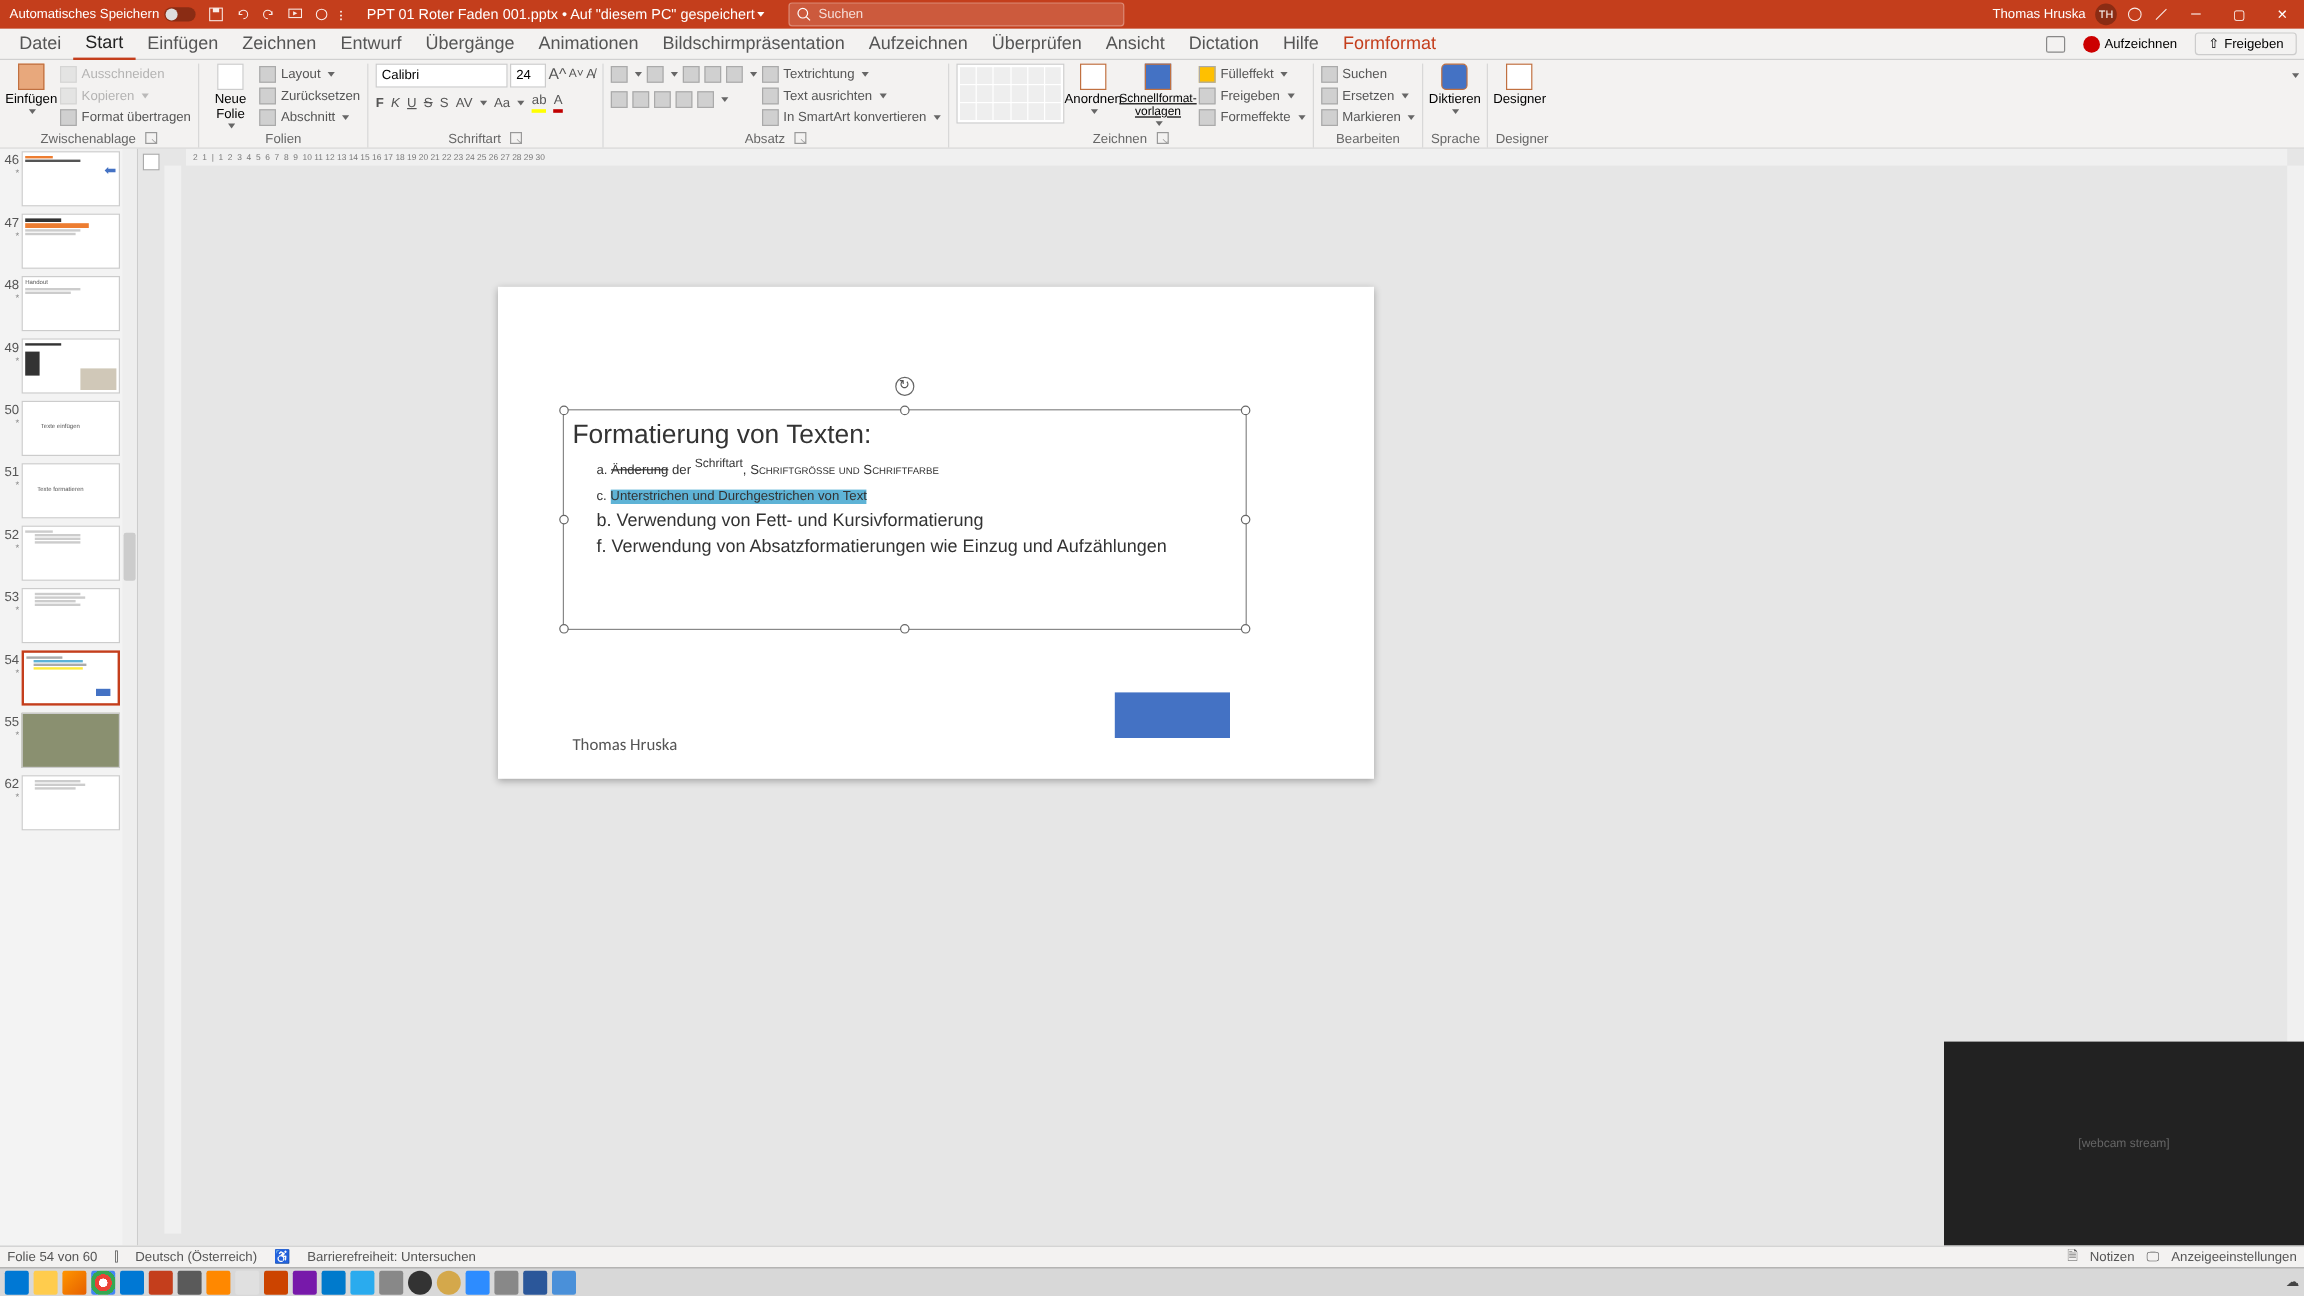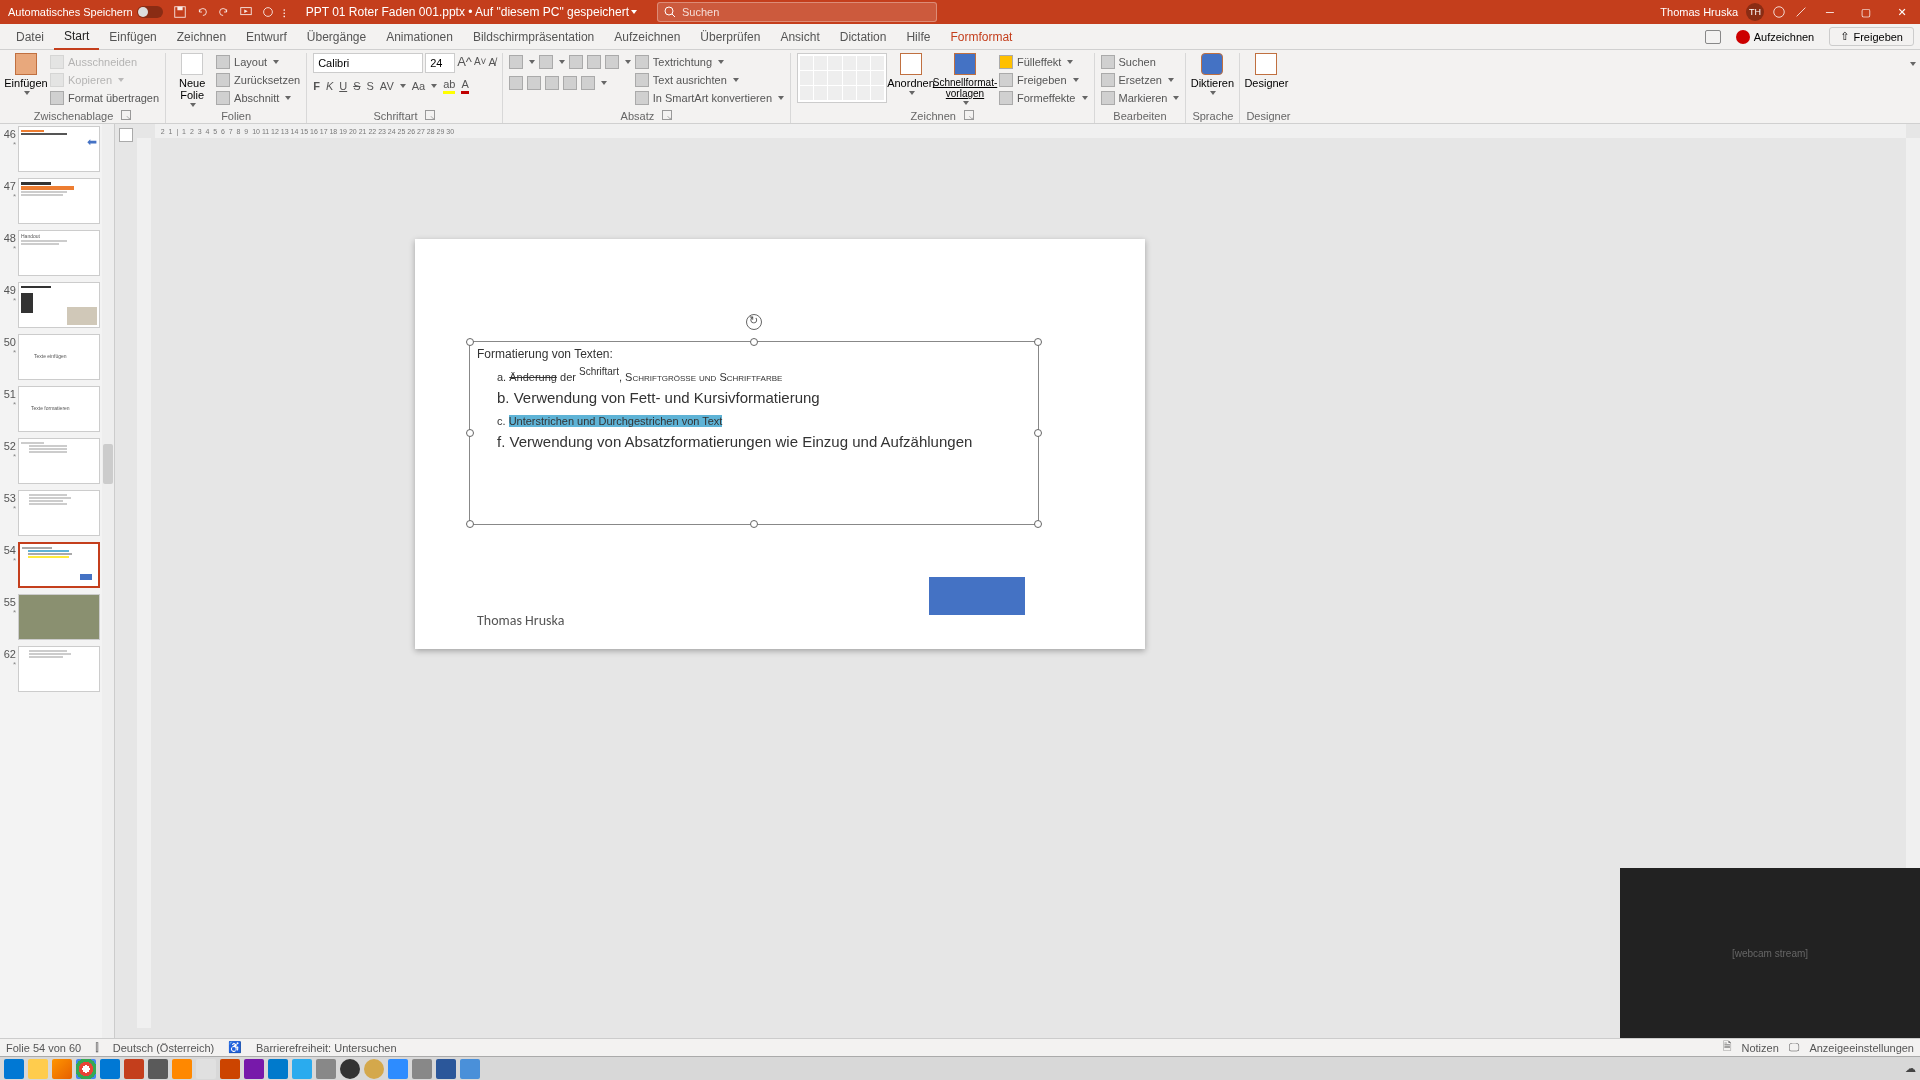--- a/index.html
+++ b/index.html
@@ -14,21 +14,21 @@
 .titlebar .qat-icon { width: 14px; height: 14px; opacity: 0.9; cursor: pointer; }
 .titlebar .filename { margin-left: 20px; font-size: 12px; }
 .titlebar .search { flex: 0 0 280px; margin-left: 20px; height: 20px; background: rgba(255,255,255,0.15); border: 1px solid rgba(255,255,255,0.3); border-radius: 3px; display: flex; align-items: center; padding: 0 6px; gap: 6px; }
 .titlebar .search span { color: rgba(255,255,255,0.8); }
 .titlebar .right { margin-left: auto; display: flex; align-items: center; gap: 8px; }
 .titlebar .avatar { width: 18px; height: 18px; background: #8a2c14; border-radius: 50%; display: flex; align-items: center; justify-content: center; font-size: 9px; }
 .titlebar .winbtn { width: 28px; height: 24px; display:flex; align-items:center; justify-content:center; cursor:pointer; }
 
 
 .ribbon-tabs { height: 26px; background: #f3f2f1; display: flex; align-items: center; padding: 0 6px; border-bottom: 1px solid #d0d0d0; }
-.ribbon-tabs .tab { padding: 0 10px; height: 26px; display: flex; align-items: center; cursor: pointer; color: #555; font-size: 12px; }
+.ribbon-tabs .tab { padding: 0 10px; height: 26px; display: flex; align-items: center; cursor: pointer; color: #555; font-size: 15px; }
 .ribbon-tabs .tab.active { border-bottom: 2px solid #c43e1c; color: #222; }
 .ribbon-tabs .tab.context { color: #c43e1c; }
 .ribbon-tabs .tabright { margin-left: auto; display:flex; gap:6px; align-items:center; }
 .ribbon-tabs .recico { width:14px; height:14px; background:#888; border-radius:50%; }
 .ribbon-tabs .recbtn { display:flex; align-items:center; gap:4px; padding:2px 8px; border:1px solid transparent; cursor:pointer; }
 .ribbon-tabs .sharebtn { display:flex; align-items:center; gap:4px; padding:2px 10px; border:1px solid #ccc; border-radius:3px; cursor:pointer; }
 
 
 .ribbon { height: 74px; background: #f3f2f1; display: flex; border-bottom: 1px solid #d0d0d0; padding-top: 3px; }
 .group { border-right: 1px solid #d8d8d8; padding: 0 6px; display: flex; flex-direction: column; justify-content: space-between; height: 100%; }
@@ -63,21 +63,21 @@
 .vruler { position:absolute; left:22px; top:14px; bottom:10px; width:14px; background:#f0f0f0; font-size:7px; color:#777; }
 .hruler { position:absolute; left:40px; right:14px; top:0; height:14px; background:#f0f0f0; font-size:7px; color:#777; display:flex; align-items:center; overflow:hidden; }
 
 .slide { position: absolute; left: 300px; top: 115px; width: 730px; height: 410px; background: white; box-shadow: 0 2px 6px rgba(0,0,0,0.3); }
 .textbox-sel { position:absolute; left:54px; top:102px; width:570px; height:184px; border:1px solid #888; }
 .handle { position:absolute; width:8px; height:8px; background:white; border:1px solid #666; border-radius:50%; }
 .rotate-handle { position:absolute; left:50%; top:-28px; transform:translateX(-50%); width:16px; height:16px; border:1px solid #666; border-radius:50%; cursor:pointer;}
 .rotate-handle::after { content:'↻'; font-size:11px; position:absolute; left:2px; top:-1px; color:#555;}
 
 .slide-text { position:absolute; left:62px; top:107px; font-size:15px; line-height:1.45; color:#333; font-family: Calibri, sans-serif; }
-.slide-text .ttl { font-size:12px; margin-bottom:2px; }
+.slide-text .ttl { font-size:22px; margin-bottom:2px; }
 .slide-text .li { padding-left:20px; font-size:15px; }
 .strike { text-decoration: line-through; }
 .sc { font-variant: small-caps; }
 .hl-blue { background: #5eb3d6; }
 .hl-yellow { background: #ffeb3b; }
 .author { position:absolute; left:62px; bottom:20px; font-size:14px; color:#555; font-family:Calibri,sans-serif;}
 .blueshape { position:absolute; right:120px; bottom:34px; width:96px; height:38px; background:#4472c4; }
 
 .vscroll { position:absolute; right:0; top:14px; bottom:0; width:14px; background:#f0f0f0; }
 
@@ -542,22 +542,22 @@
         <div class="handle" style="right:-4px;top:-4px;"></div>
         <div class="handle" style="left:-4px;top:50%;margin-top:-4px;"></div>
         <div class="handle" style="right:-4px;top:50%;margin-top:-4px;"></div>
         <div class="handle" style="left:-4px;bottom:-4px;"></div>
         <div class="handle" style="left:50%;bottom:-4px;margin-left:-4px;"></div>
         <div class="handle" style="right:-4px;bottom:-4px;"></div>
       </div>
       <div class="slide-text">
         <div class="ttl">Formatierung von Texten:</div>
         <div class="li"><span>a. </span><span class="strike">Änderung</span><span> der </span><span style="font-size:10px;vertical-align:super;">Schriftart</span><span>, </span><span class="sc" style="position:relative;">Schriftgröße und Schriftfarbe</span></div>
+        <div class="li"><span>c. </span><span class="hl-blue">Unterstrichen und Durchgestrichen von Text</span></div>
         <div class="li">b. Verwendung von Fett- und Kursivformatierung</div>
-        <div class="li"><span>c. </span><span class="hl-blue">Unterstrichen und Durchgestrichen von Text</span></div>
         <div class="li">f. Verwendung von Absatzformatierungen wie Einzug und Aufzählungen</div>
       </div>
       <div class="author">Thomas Hruska</div>
       <div class="blueshape"></div>
     </div>
 
     <div class="vscroll"></div>
     <div class="webcam">[webcam stream]</div>
   </div>
 </div>

